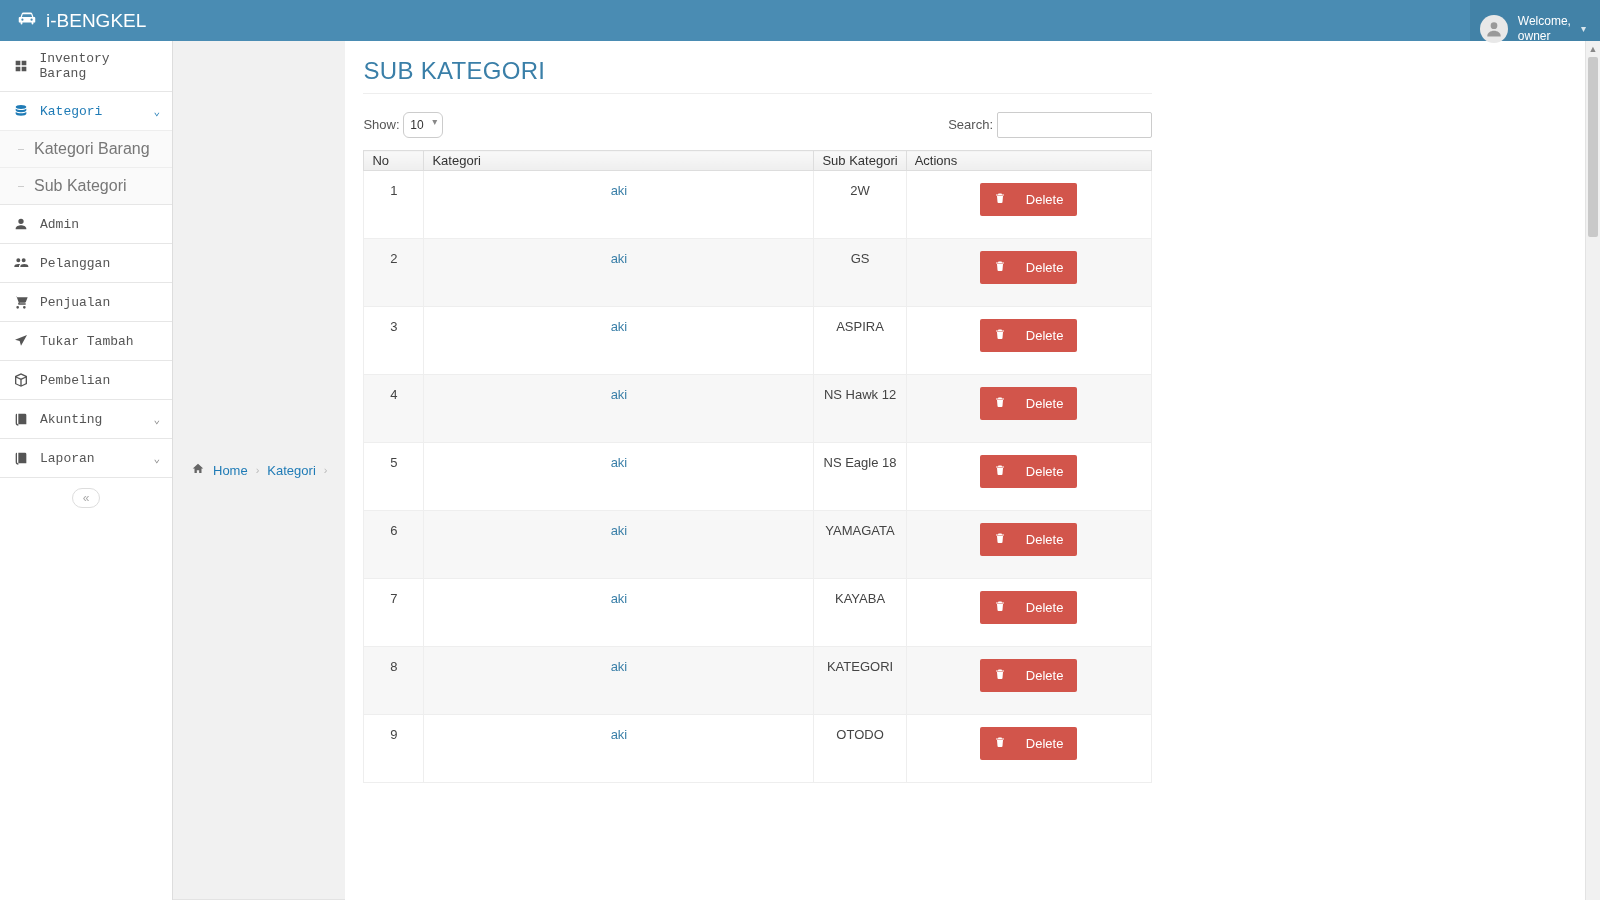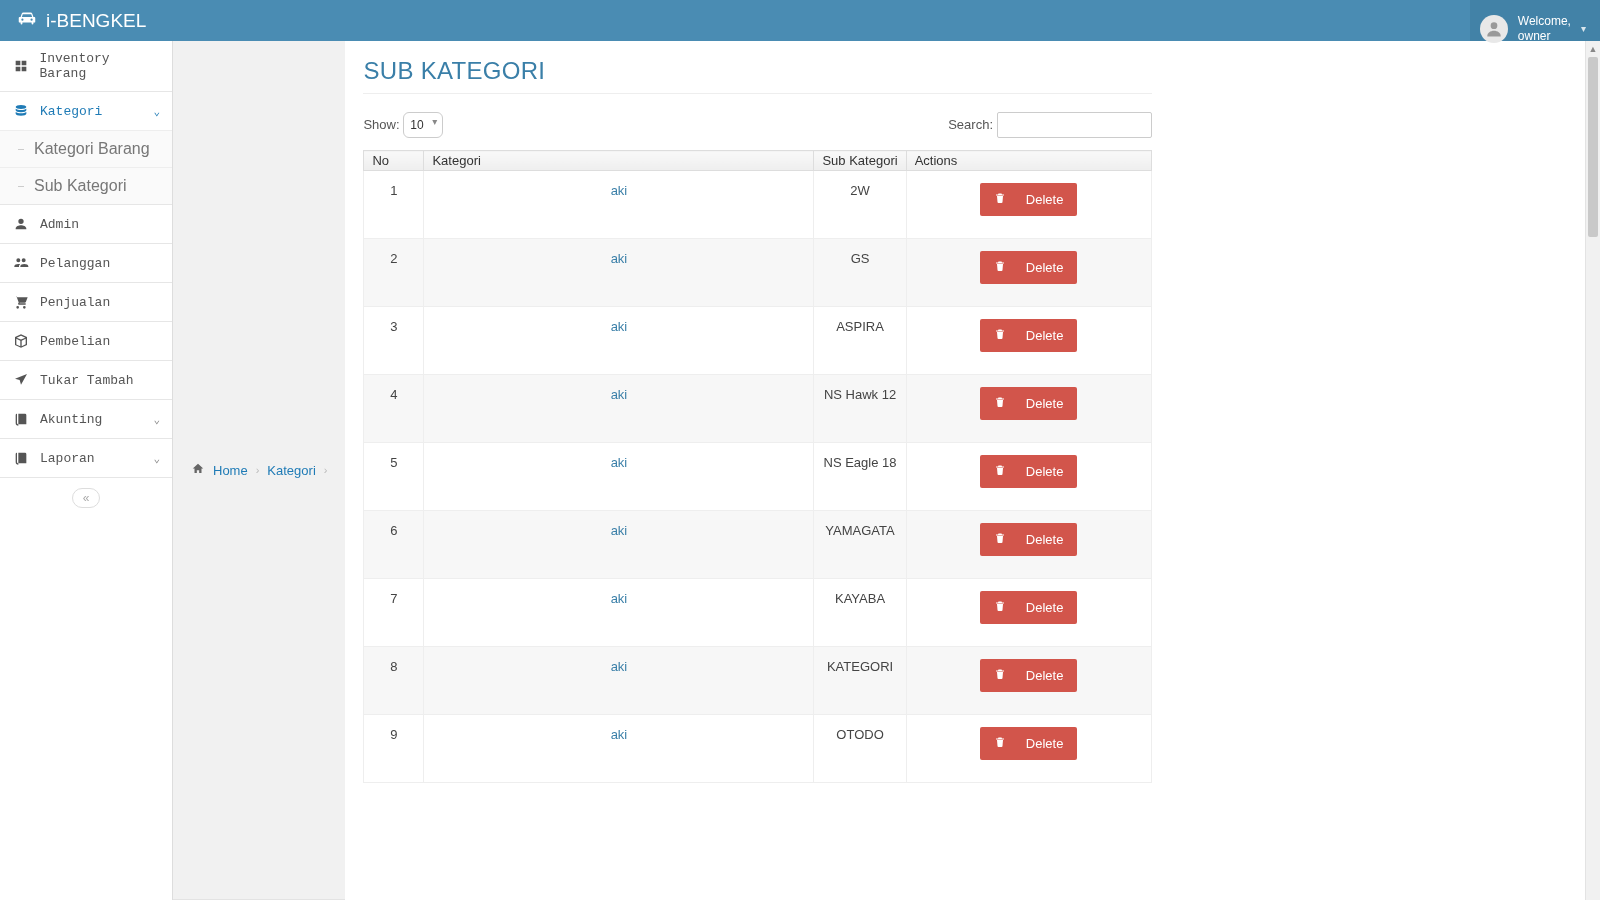--- a/index.html
+++ b/index.html
@@ -192,34 +192,34 @@
                 <use href="#i-cart"></use>
               </svg>
             </span>
             <span>Penjualan</span>
           </a>
         </li>
         <li>
           <a href="#">
             <span class="ic">
               <svg viewBox="0 0 24 24">
+                <use href="#i-plane"></use>
+              </svg>
+            </span>
+            <span>Tukar Tambah</span>
+          </a>
+        </li>
+        <li>
+          <a href="#">
+            <span class="ic">
+              <svg viewBox="0 0 24 24">
                 <use href="#i-box"></use>
               </svg>
             </span>
             <span>Pembelian</span>
-          </a>
-        </li>
-        <li>
-          <a href="#">
-            <span class="ic">
-              <svg viewBox="0 0 24 24">
-                <use href="#i-plane"></use>
-              </svg>
-            </span>
-            <span>Tukar Tambah</span>
           </a>
         </li>
         <li>
           <a href="#">
             <span class="ic">
               <svg viewBox="0 0 24 24">
                 <use href="#i-book"></use>
               </svg>
             </span>
             <span>Akunting</span>

